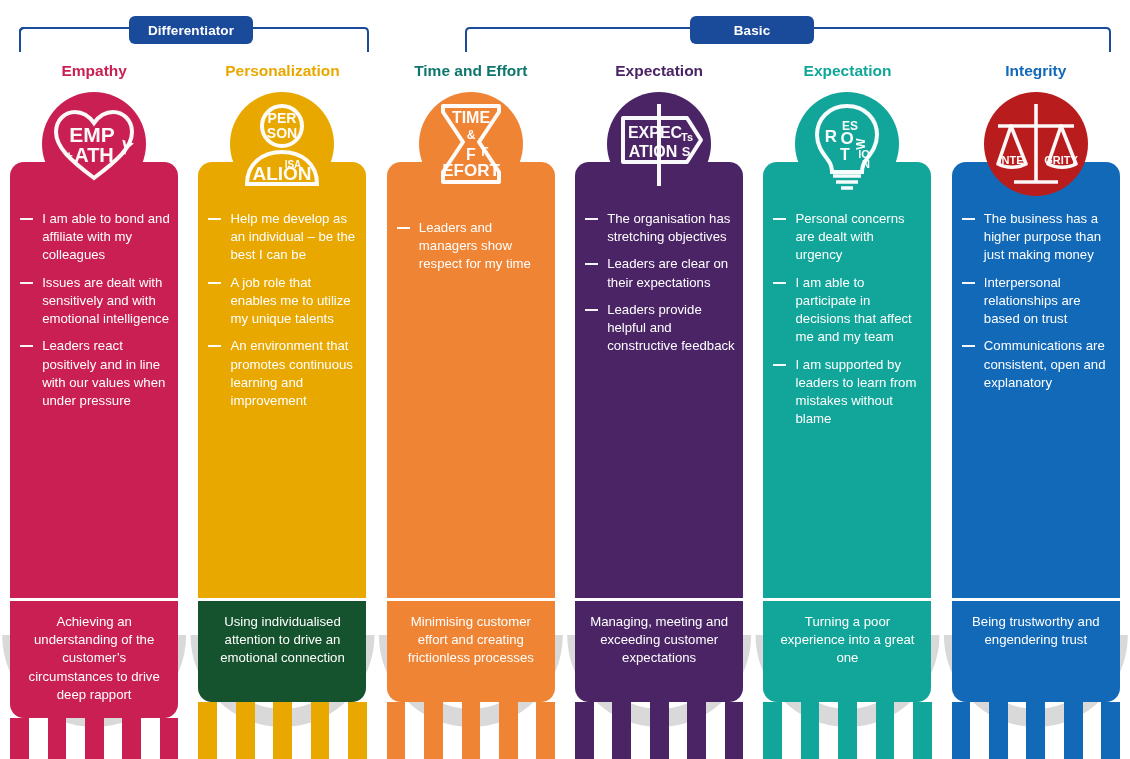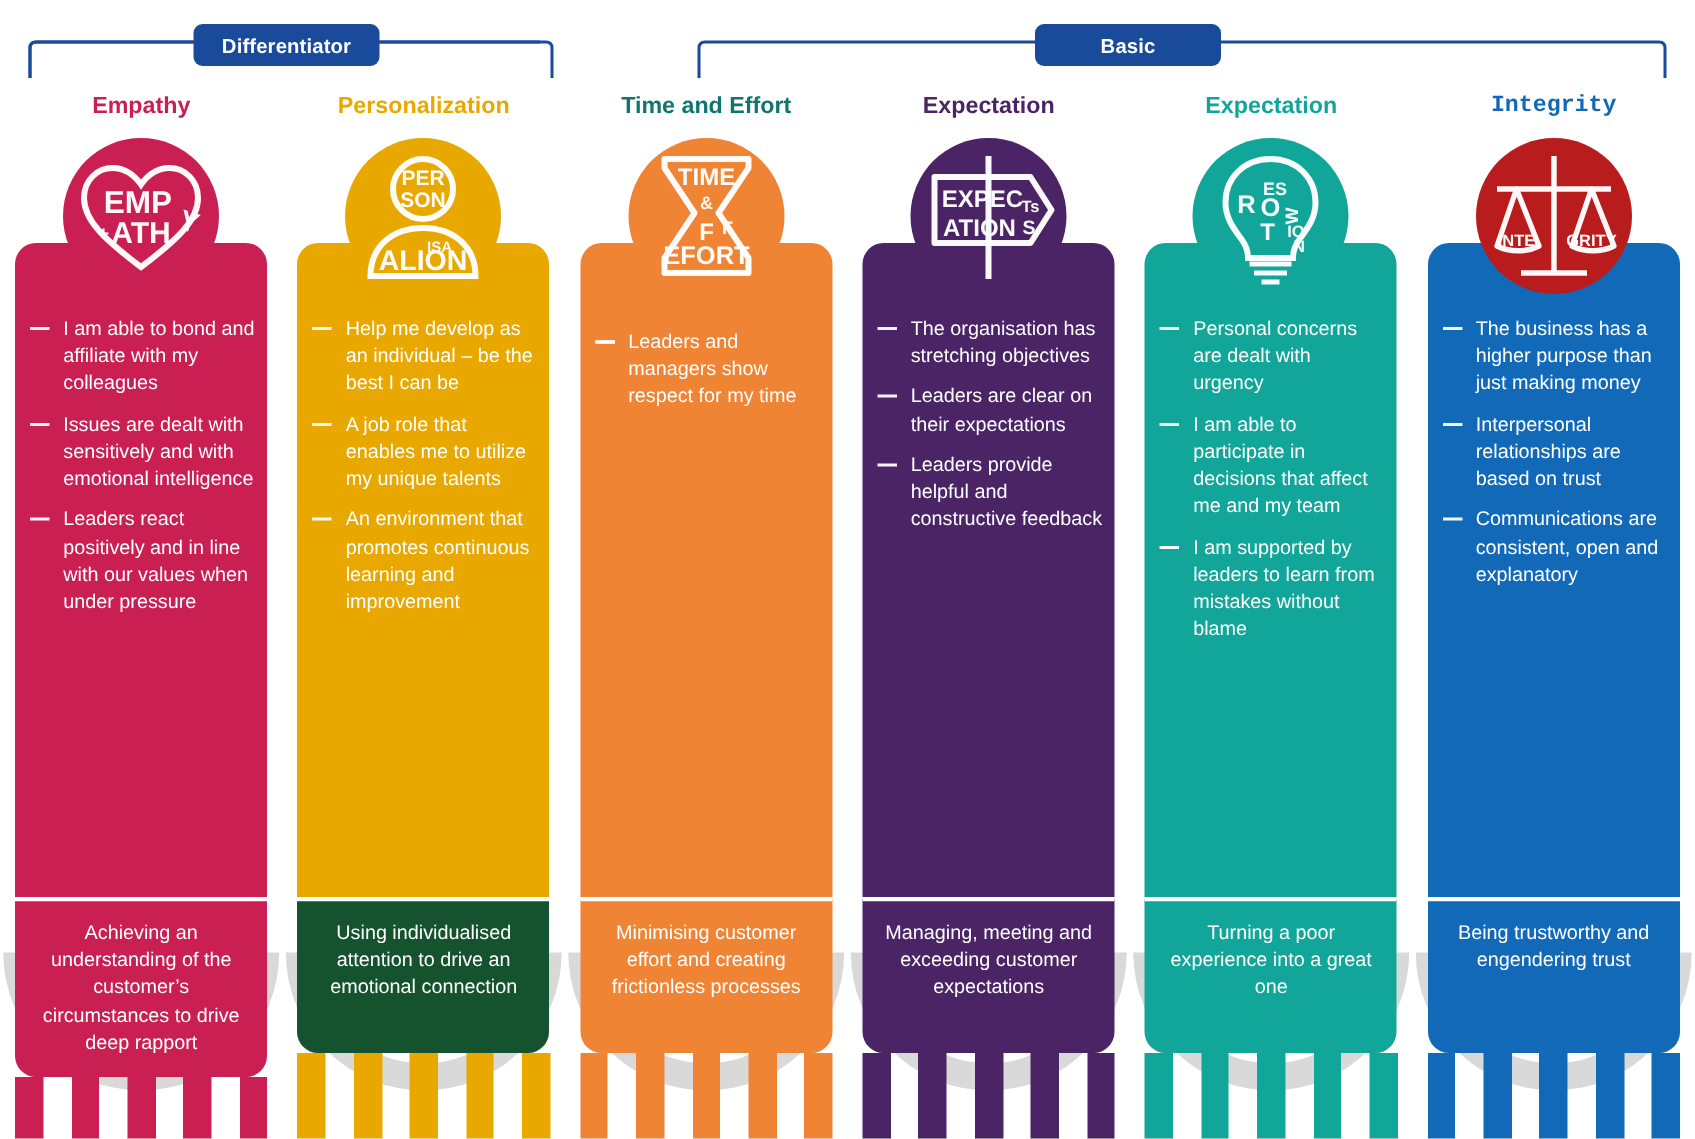--- a/index.html
+++ b/index.html
@@ -433,21 +433,21 @@
         <div class="stripe gap" style=""></div>
         <div class="stripe" style="background:#12a69a;"></div>
         <div class="stripe gap" style=""></div>
         <div class="stripe" style="background:#12a69a;"></div>
         <div class="stripe gap" style=""></div>
         <div class="stripe" style="background:#12a69a;"></div>
       </div>
   </div>
     <div class="col">
     <div class="col-inner">
-      <div class="col-title" style="color:#1269b8;font-family:Liberation Mono, monospace;">Integrity</div>
+      <div class="col-title" style="color:#1269b8;">Integrity</div>
 
       <div class="icon-circle" style="background:#b91c1c;">
           <svg width="104" height="104" viewBox="0 0 104 104">
         <path d="M52 12 L52 90 M30 90 L74 90 M14 34 L90 34" stroke="rgba(255,255,255,.97)" stroke-width="3.6" fill="none"></path>
         <path d="M14 34 L1 72 A22 14 0 0 0 29 72 Z" fill="none" stroke="rgba(255,255,255,.97)" stroke-width="3.6" stroke-linejoin="round" transform="translate(13 0)"></path>
         <path d="M90 34 L77 72 A22 14 0 0 0 105 72 Z" fill="none" stroke="rgba(255,255,255,.97)" stroke-width="3.6" stroke-linejoin="round" transform="translate(-13 0)"></path>
         <text x="27" y="72" fill="rgba(255,255,255,.97)" font-family="Liberation Sans, sans-serif" font-weight="bold" font-size="11" text-anchor="middle">INTE</text>
         <text x="77" y="72" fill="rgba(255,255,255,.97)" font-family="Liberation Sans, sans-serif" font-weight="bold" font-size="11" text-anchor="middle">GRITY</text>
       </svg>
         </div>

